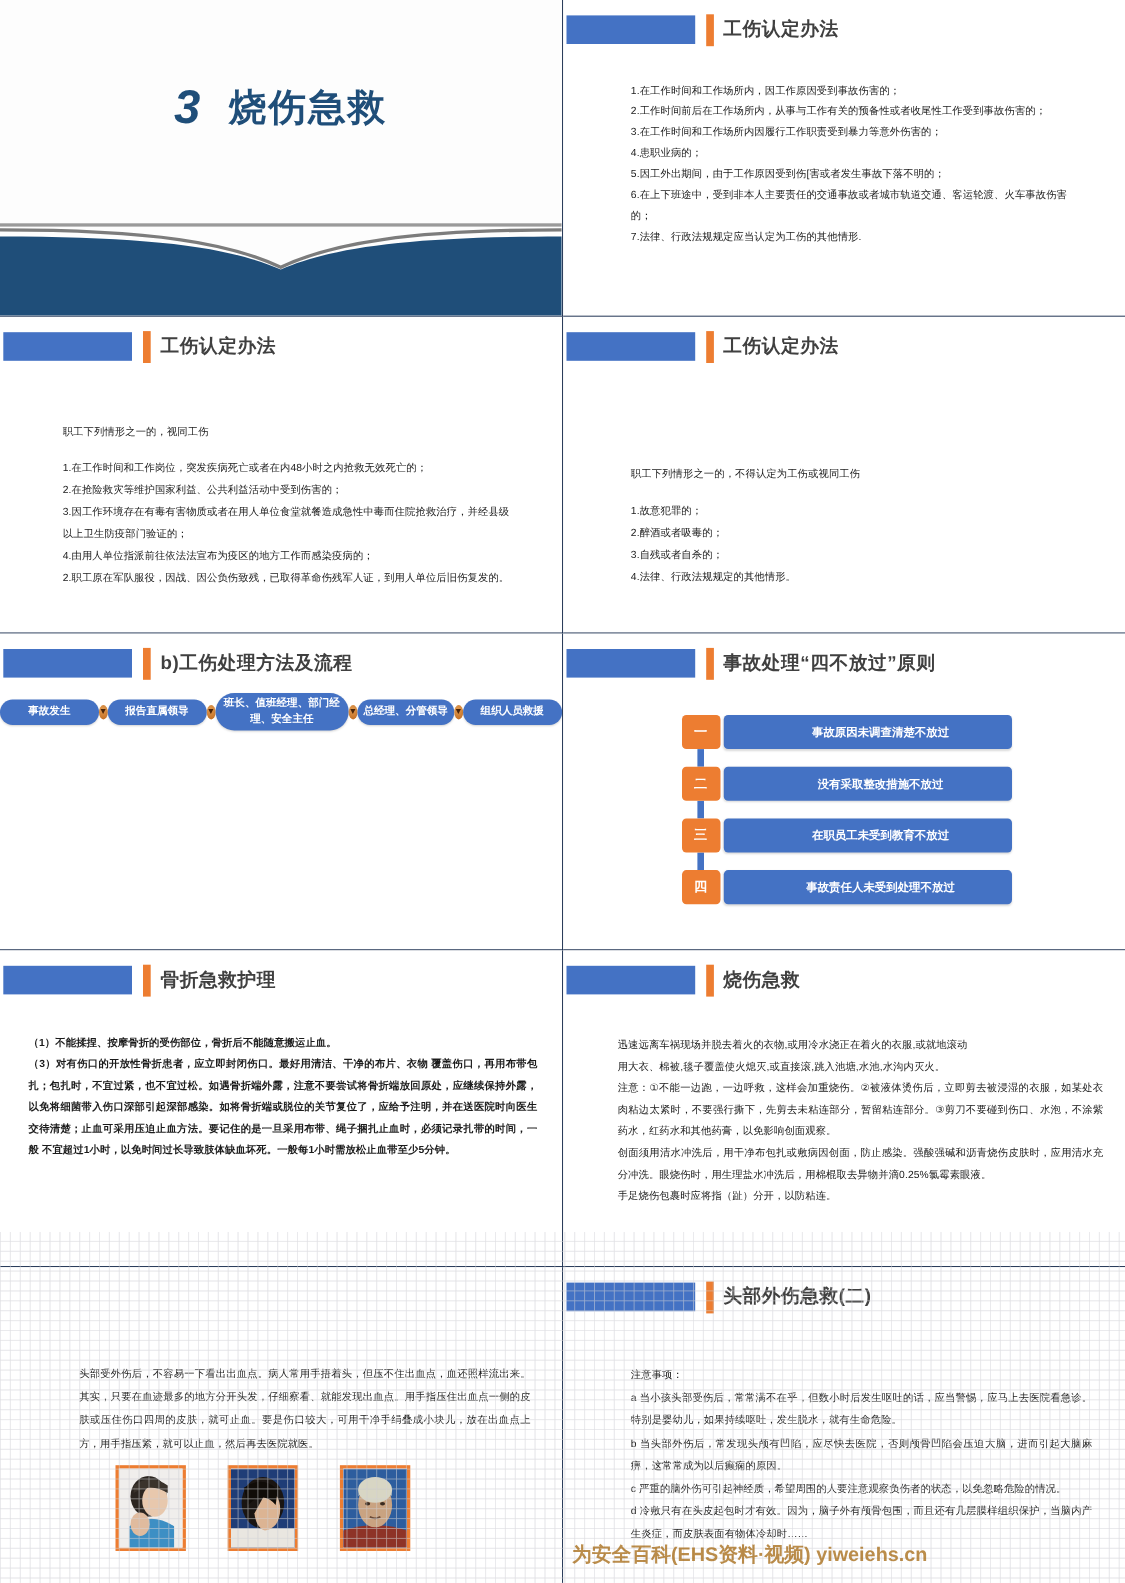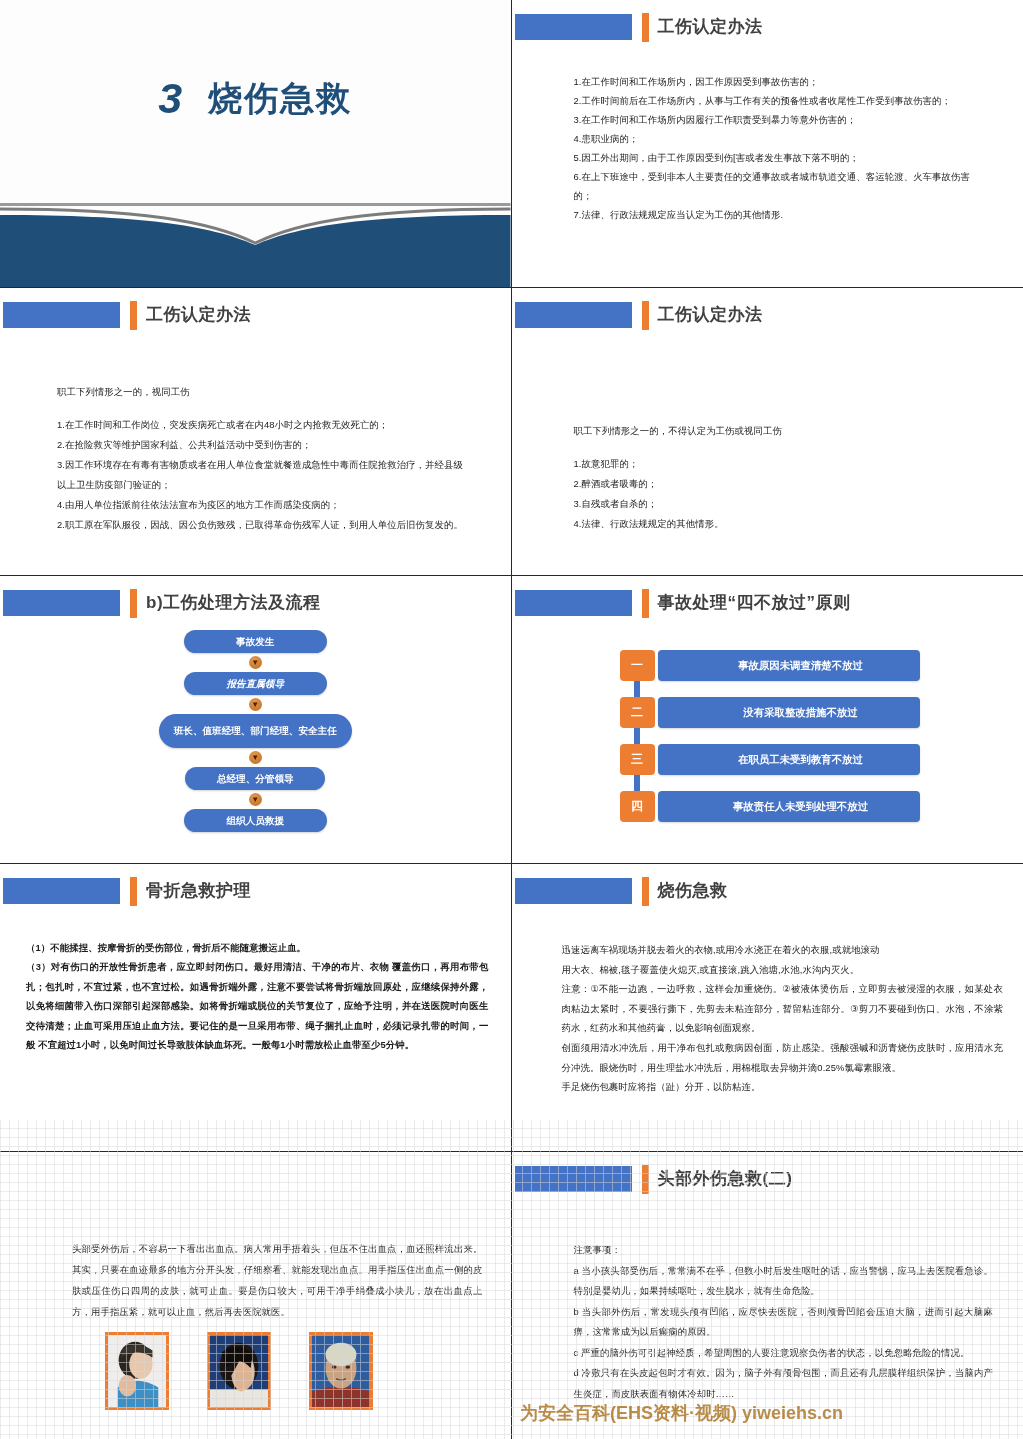--- a/index.html
+++ b/index.html
@@ -73,30 +73,30 @@
   .body.b1{left:62px;right:38px;top:72px;}
   .body.b2{left:57px;right:45px;top:94px;line-height:20px;}
   .body.b3{left:62px;right:45px;top:105px;line-height:20px;margin-top:28px;}
   .body.b4{left:26px;right:22px;top:74px;line-height:19.4px;text-align:justify;font-weight:bold;}
   .body.b5{left:50px;right:20px;top:76px;line-height:19.6px;text-align:justify;}
   .body.b6{left:72px;right:28px;top:86px;line-height:21px;text-align:justify;}
   .body.b7{left:62px;right:30px;top:88px;line-height:20.5px;text-align:justify;}
   .body.b7 .lead{margin-bottom:0;}
 
   
-  .flow{position:absolute;left:0;right:0;top:54px;display:flex;flex-direction:column;align-items:center;}
+  .flow{position:absolute;left:0;right:0;top:54px;display:flex;align-items:center;}
   .fbox{
     background:#4472C4;color:#ffffff;font-weight:bold;font-size:9.6px;
     border-radius:18px;text-align:center;
     display:flex;align-items:center;justify-content:center;
     box-shadow:0 1px 2px rgba(0,0,0,.18);
     line-height:14px;
   }
   .fbox.w1{width:143px;height:23px;}
-  .fbox.w2{width:143px;height:23px;font-style:italic;}
+  .fbox.w2{width:143px;height:23px;}
   .fbox.w3{width:193px;height:34px;}
   .fbox.w4{width:140px;height:23px;}
   .fbox.w5{width:143px;height:23px;}
   .farrow{width:13px;height:13px;border-radius:50%;
     background:radial-gradient(circle at 40% 30%,#e09a50,#c16a1f);
     display:flex;align-items:center;justify-content:center;
     margin:3px 0;color:#4a2307;font-size:8px;line-height:8px;}
 
   
   .fourp{position:absolute;left:108px;top:74px;width:300px;}

